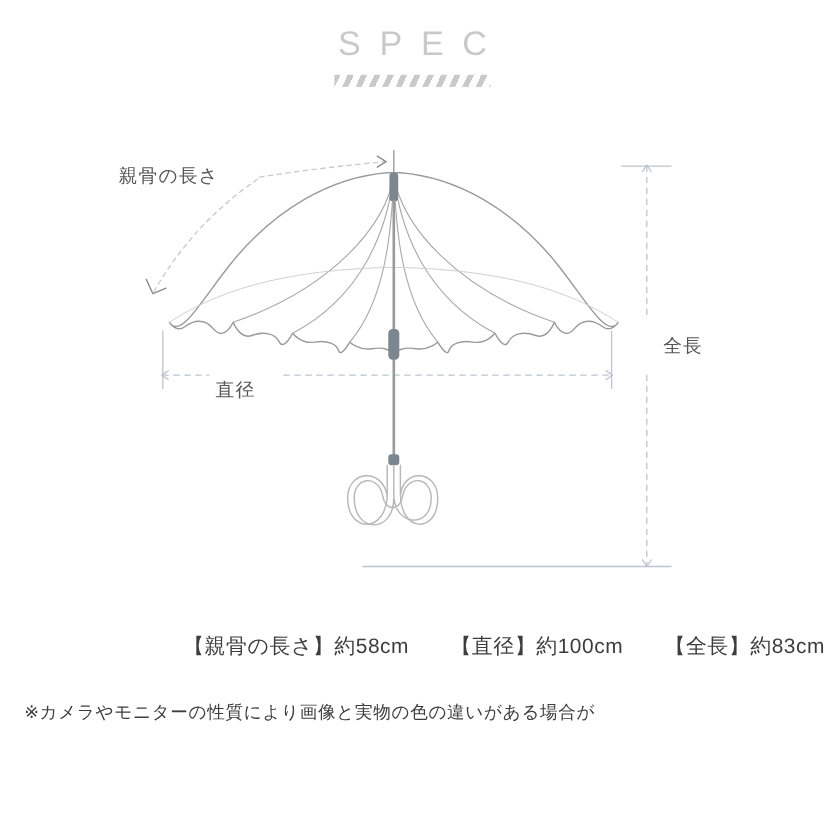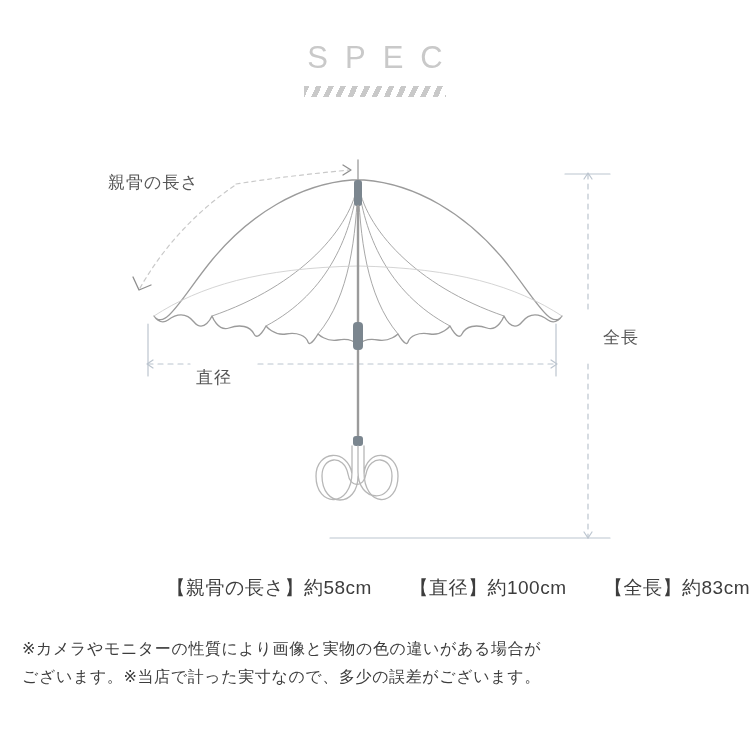--- a/index.html
+++ b/index.html
@@ -21,21 +21,20 @@
     height: 750px;
   }
 
   
   .title-wrap {
     position: absolute;
     top: 22px;
     left: 0;
     width: 750px;
     text-align: center;
-    margin-top: 18px;
   }
   .title {
     font-size: 31px;
     letter-spacing: 17px;
     color: #c9c9c9;
     font-family: "Liberation Sans", sans-serif;
     font-weight: 400;
     padding-left: 17px;
   }
   .title-rule {
@@ -46,21 +45,21 @@
         115deg,
         #c9c9c9 0px,
         #c9c9c9 5px,
         #ffffff 5px,
         #ffffff 11px);
   }
 
   
   .diagram {
     position: absolute;
-    top: 136px;
+    top: 113px;
     left: 0;
     width: 688px;
     height: 430px;
   }
   .diagram svg {
     display: block;
   }
 
   
   .dlabel {
@@ -216,16 +215,15 @@
   <div class="specline">
     <span class="item"><span>【親骨の長さ】</span><span>約58cm</span></span>
     <span class="gap"></span>
     <span class="item"><span>【直径】</span><span>約100cm</span></span>
     <span class="gap"></span>
     <span class="item"><span>【全長】</span><span>約83cm</span></span>
   </div>
 
   <div class="notes">
     <div>※カメラやモニターの性質により画像と実物の色の違いがある場合が</div>
-    <div>ございます。※当店で計った実寸なので、多少の誤差がございます。</div>
   </div>
 
 </div>
 
 </body></html>

